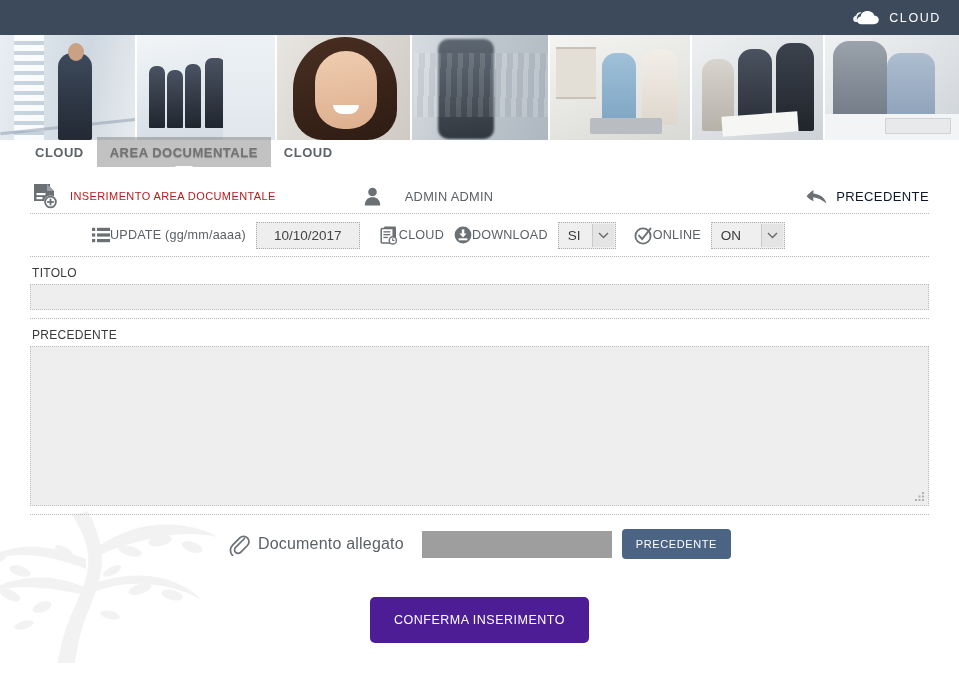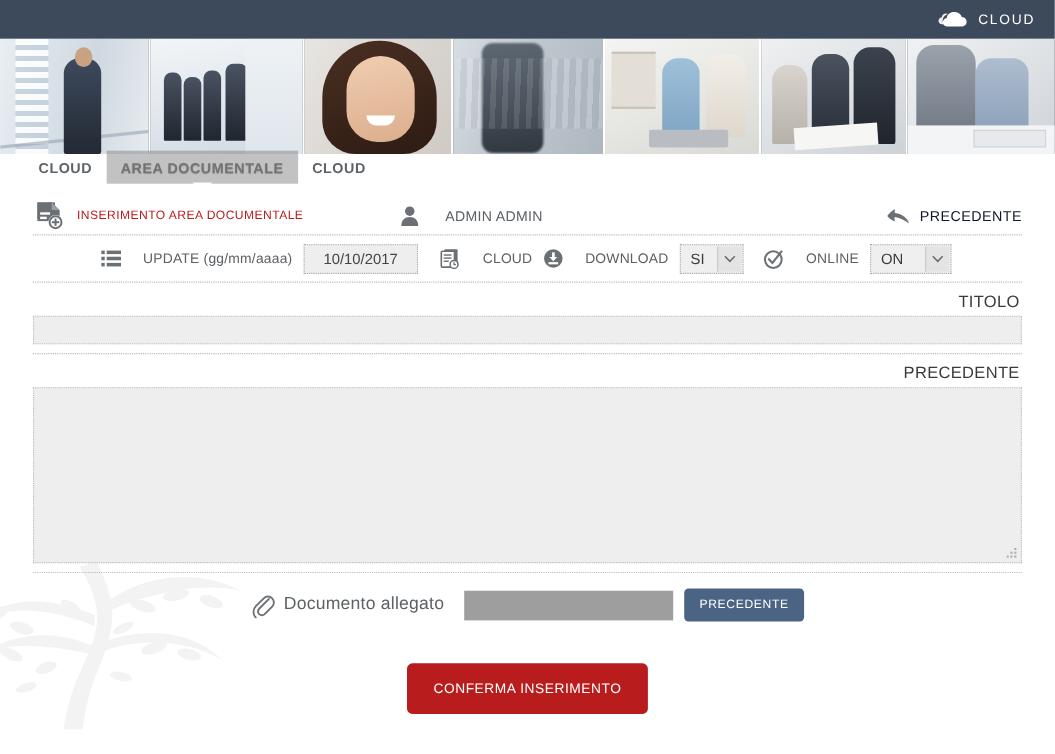--- a/index.html
+++ b/index.html
@@ -212,21 +212,21 @@
   .toolbar {
     display: flex; align-items: center;
     height: 42px;
     padding-left: 62px;
     gap: 0;
   }
   .tool-group { display: flex; align-items: center; }
   .tool-icon { flex: none; display:block; }
   .tool-label {
     font-size: 12.6px; color: #5c6165; letter-spacing: .2px;
-    margin-left: 20px; margin-right: 10px;
+    margin-left: 0; margin-right: 10px;
     white-space: nowrap;
   }
   .date-box {
     width: 104px; height: 27px;
     background: #eeeeee;
     border: 1px dotted #aaaaaa;
     font-size: 13.5px; color: #444;
     text-align: center; line-height: 25px;
     margin-right: 20px;
   }
@@ -249,25 +249,24 @@
     position: absolute; right: 1px; top: 1px;
     width: 22px; height: 23px;
     background: #e4e4e4;
     border-left: 1px solid #c9c9c9;
     display:flex; align-items:center; justify-content:center;
   }
   .sel .arrow-box svg { display:block; }
 
   
   .field-label {
-    font-size: 15px;
+    font-size: 12px;
     color: #3a3a3a;
     letter-spacing: .3px;
     padding: 9px 2px 4px 2px;
-    text-align: right;
   }
   .text-input {
     width: 100%; height: 26px;
     background: #efeeee;
     border: 1px dotted #bdbdbd;
   }
   .textarea-box {
     position: relative;
     width: 100%; height: 160px;
     background: #efeeee;
@@ -306,21 +305,21 @@
     cursor: pointer;
     font-family: inherit;
   }
 
   
   .confirm-row {
     display:flex; justify-content:center;
     padding-top: 24px;
   }
   .btn-confirm {
-    background: #b91c1c;
+    background: #4c1d95;
     color: #ffffff;
     font-size: 12.5px;
     letter-spacing: .5px;
     padding: 16px 24px;
     border: none;
     border-radius: 5px;
     cursor: pointer;
     font-family: inherit;
   }
 </style>

